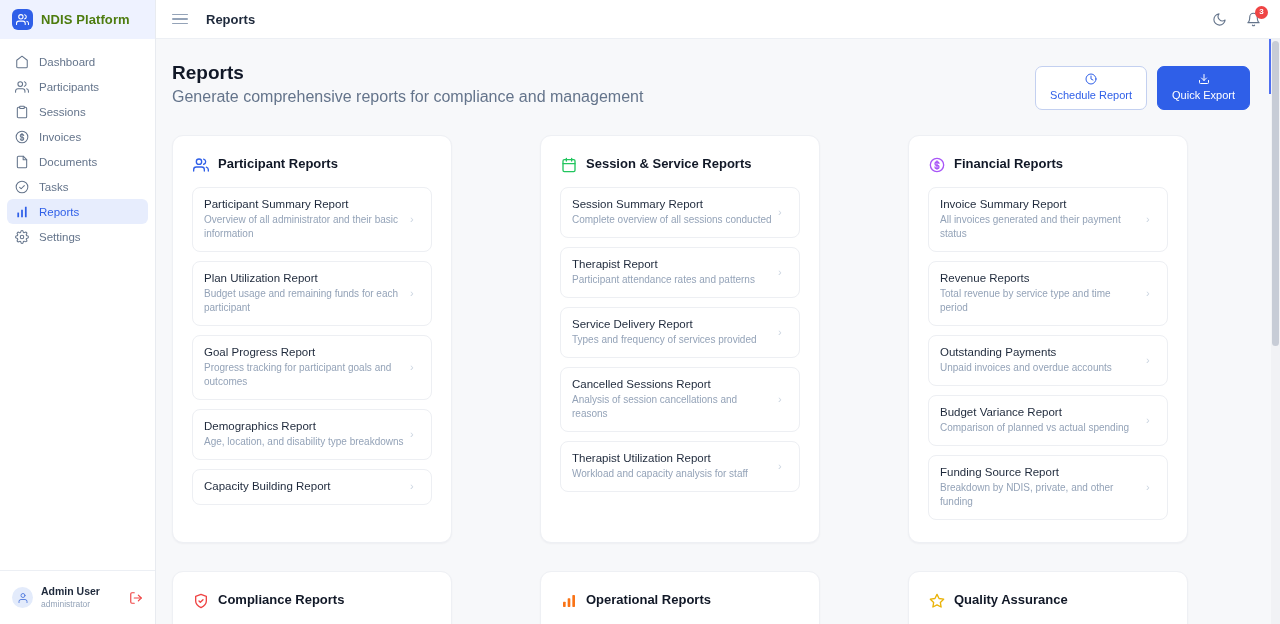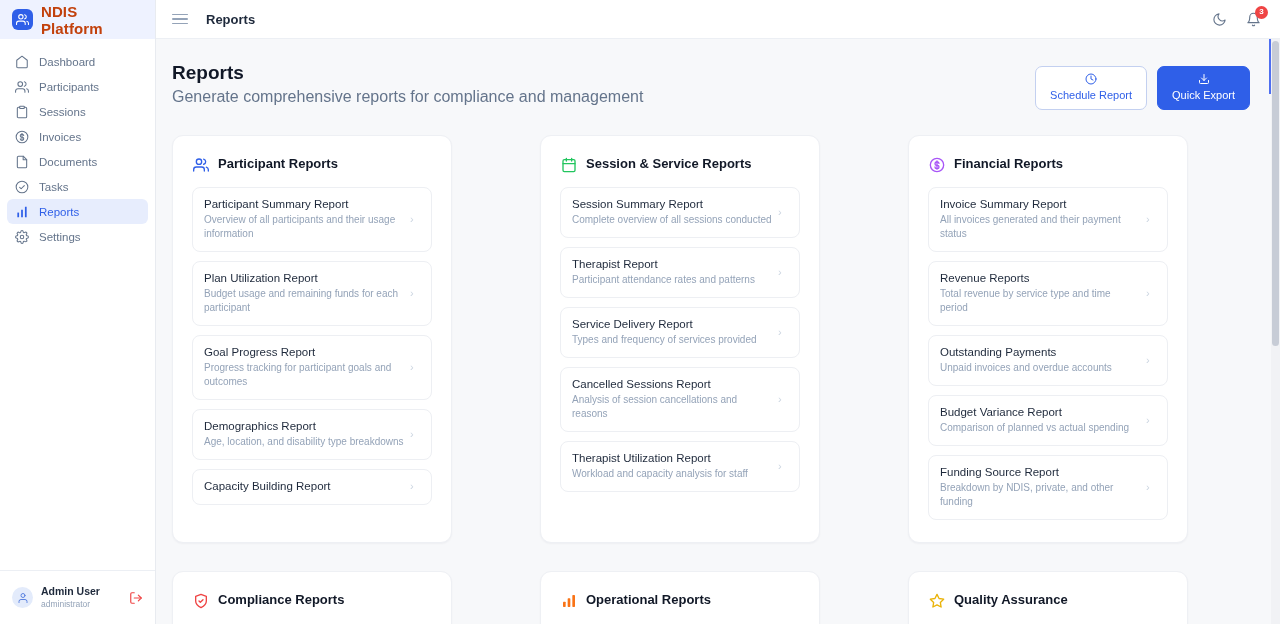--- a/index.html
+++ b/index.html
@@ -26,21 +26,21 @@
     padding: 0 12px;
     background: #eef2ff;
   }
   .brand-logo {
     width: 21px; height: 21px; flex: 0 0 21px;
     background: #2f5fe8;
     border-radius: 6px;
     display: flex; align-items: center; justify-content: center;
   }
   .brand-name {
-    font-size: 15px; font-weight: bold; color: #c2410c;
+    font-size: 13px; font-weight: bold; color: #4d7c0f;
     letter-spacing: .1px;
   }
   .nav { padding: 10px 7px 0 7px; flex: 1 1 auto; }
   .nav-item {
     display: flex; align-items: center; gap: 10px;
     height: 25px;
     padding: 0 8px;
     margin-bottom: 0px;
     border-radius: 6px;
     color: #64748b;
@@ -338,21 +338,21 @@
                   <circle cx="9" cy="7" r="4"></circle>
                   <path d="M23 21v-2a4 4 0 0 0-3-3.87"></path>
                   <path d="M16 3.13a4 4 0 0 1 0 7.75"></path>
                 </svg>
             </span>
             <span class="card-title">Participant Reports</span>
           </div>
           <div class="report-item">
             <span class="ri-text">
               <span class="ri-title" style="display:block">Participant Summary Report</span>
-              <span class="ri-desc" style="display:block">Overview of all participants and their usage information</span>
+              <span class="ri-desc" style="display:block">Overview of all administrator and their basic information</span>
             </span>
             <span class="chev">›</span>
           </div>
           <div class="report-item">
             <span class="ri-text">
               <span class="ri-title" style="display:block">Plan Utilization Report</span>
               <span class="ri-desc" style="display:block">Budget usage and remaining funds for each participant</span>
             </span>
             <span class="chev">›</span>
           </div>

